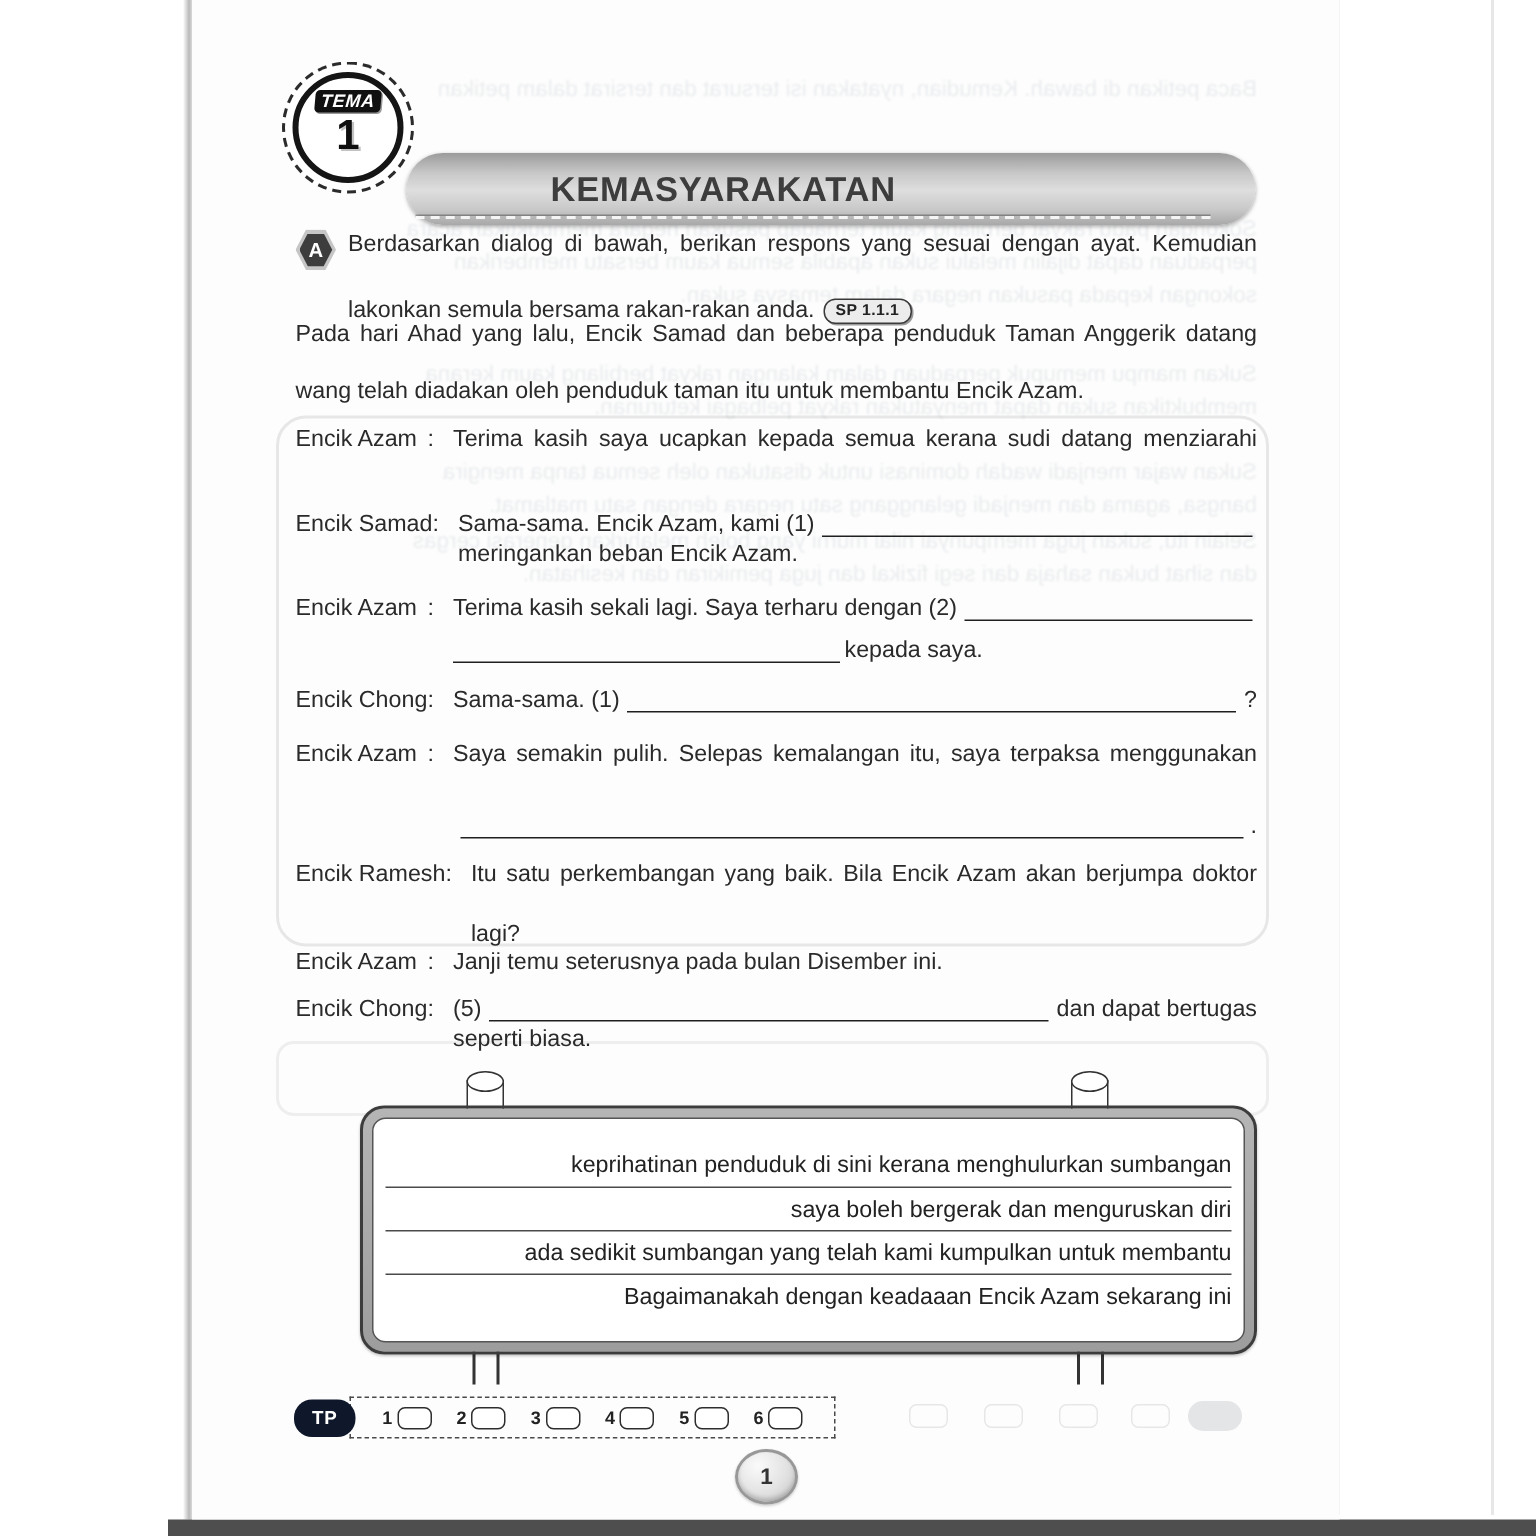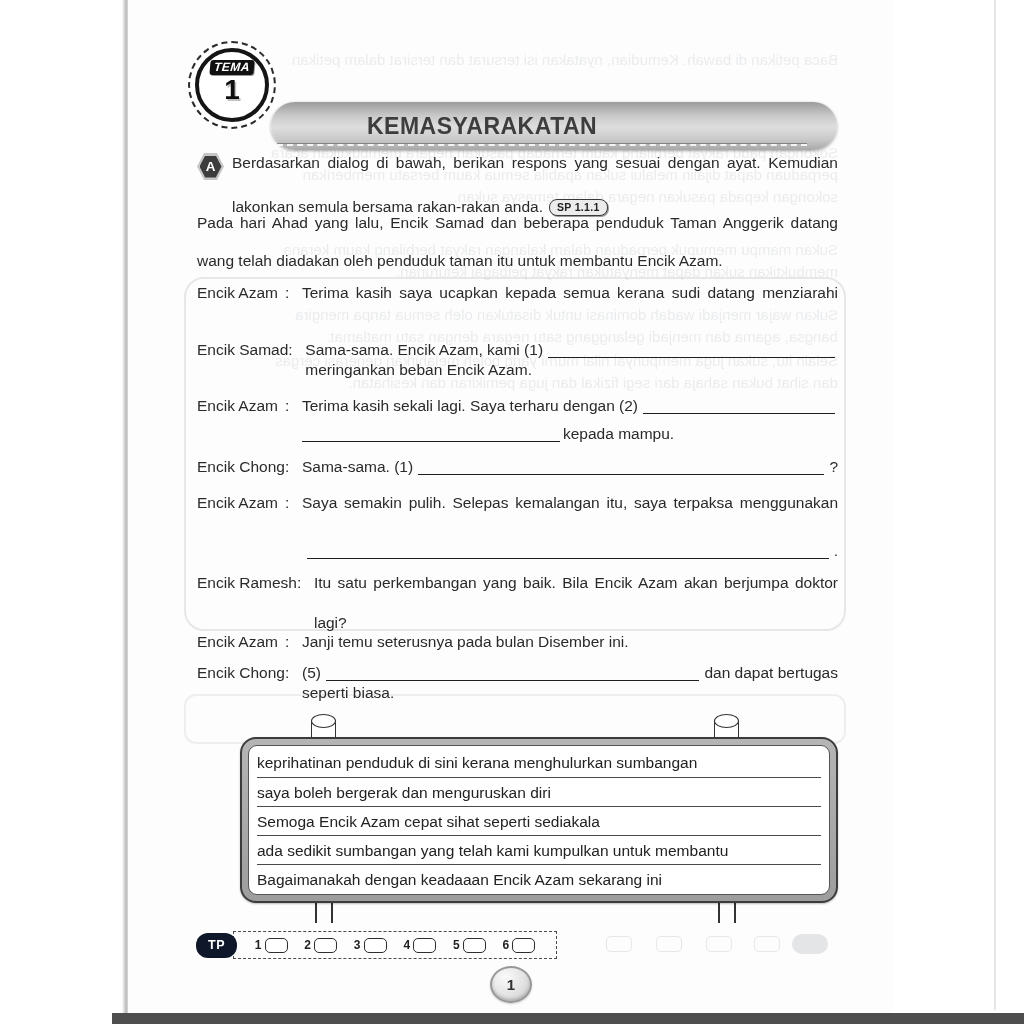--- a/index.html
+++ b/index.html
@@ -132,21 +132,21 @@
     position:absolute; left:112px; top:737px; width:598px; height:166px;
     background:linear-gradient(180deg,#b5b5b5,#9d9d9d);
     border:2px solid #3c3c3c; border-radius:16px; padding:6px;
     z-index:2; box-shadow:0 1px 2px rgba(0,0,0,0.25);
   }
   .abox-inner {
     width:100%; height:100%; background:#fff;
     border:1px solid #555; border-radius:9px; overflow:hidden;
     display:flex; flex-direction:column; justify-content:center; padding:0 8px;
   }
-  .opt { height:29px; line-height:29px; text-align:left; font-size:15.5px; color:#222; }
+  .opt { height:29px; line-height:29px; text-align:right; font-size:15.5px; color:#222; }
   .opt + .opt { border-top:1px solid #4a4a4a; }
   .leg { position:absolute; top:901px; width:2px; height:22px; background:#333; }
 
   
   .tp-row { position:absolute; left:68px; top:931px; display:flex; align-items:center; }
   .tp-pill {
     width:41px; height:25px; background:#0f172a; color:#fff;
     border-radius:12px; display:flex; align-items:center; justify-content:center;
     font-size:12.5px; font-weight:bold; letter-spacing:0.5px; z-index:1;
   }
@@ -252,21 +252,21 @@
   <div class="drow" style="top:396px">
     <span class="spk" data-bind="dialog.rows.2.speaker">Encik Azam</span>
     <span class="col" data-bind="dialog.colon">:</span>
     <div class="dtxt">
       <div class="dline flexline">
         <span data-bind="dialog.rows.2.l1">Terima kasih sekali lagi. Saya terharu dengan (2)</span>
         <span class="bl"></span>
       </div>
       <div class="dline flexline" style="margin-top:8px">
         <span class="bl fixed"></span>
-        <span data-bind="dialog.rows.2.l2">kepada mampu.</span>
+        <span data-bind="dialog.rows.2.l2">kepada saya.</span>
       </div>
     </div>
   </div>
 
   <div class="drow" style="top:457px">
     <span class="spk" data-bind="dialog.rows.3.speaker">Encik Chong</span>
     <span class="col" data-bind="dialog.colon">:</span>
     <div class="dtxt">
       <div class="dline flexline">
         <span data-bind="dialog.rows.3.l1">Sama-sama. (1)</span>
@@ -317,21 +317,20 @@
       <div class="dline" data-bind="dialog.rows.7.l2">seperti biasa.</div>
     </div>
   </div>
 
   <div class="peg" style="left:183px"></div>
   <div class="peg" style="left:586px"></div>
   <div class="abox">
     <div class="abox-inner">
       <div class="opt" data-bind="answer_box.options.0">keprihatinan penduduk di sini kerana menghulurkan sumbangan</div>
       <div class="opt" data-bind="answer_box.options.1">saya boleh bergerak dan menguruskan diri</div>
-      <div class="opt" data-bind="answer_box.options.2">Semoga Encik Azam cepat sihat seperti sediakala</div>
       <div class="opt" data-bind="answer_box.options.3">ada sedikit sumbangan yang telah kami kumpulkan untuk membantu</div>
       <div class="opt" data-bind="answer_box.options.4">Bagaimanakah dengan keadaaan Encik Azam sekarang ini</div>
     </div>
   </div>
   <div class="leg" style="left:187px"></div>
   <div class="leg" style="left:203px"></div>
   <div class="leg" style="left:590px"></div>
   <div class="leg" style="left:606px"></div>
 
   <div class="tp-row">

